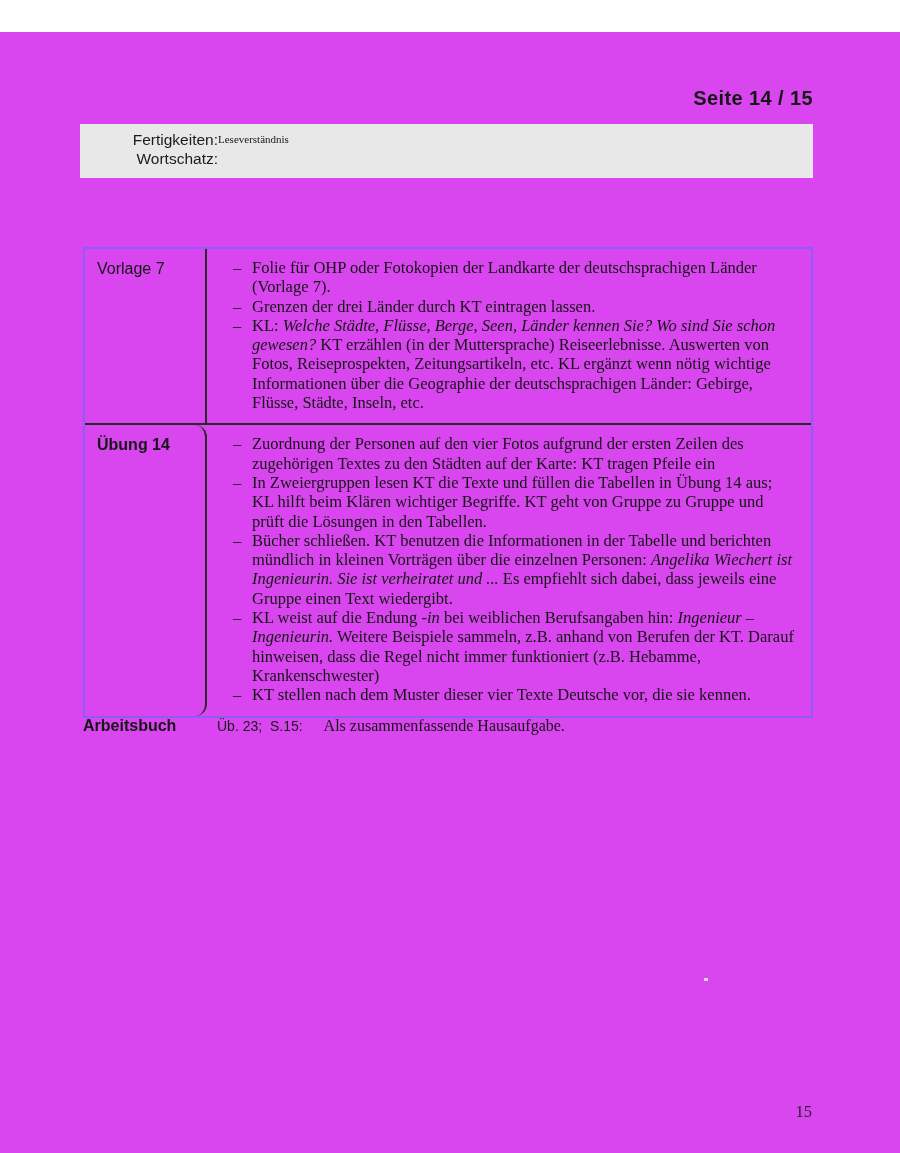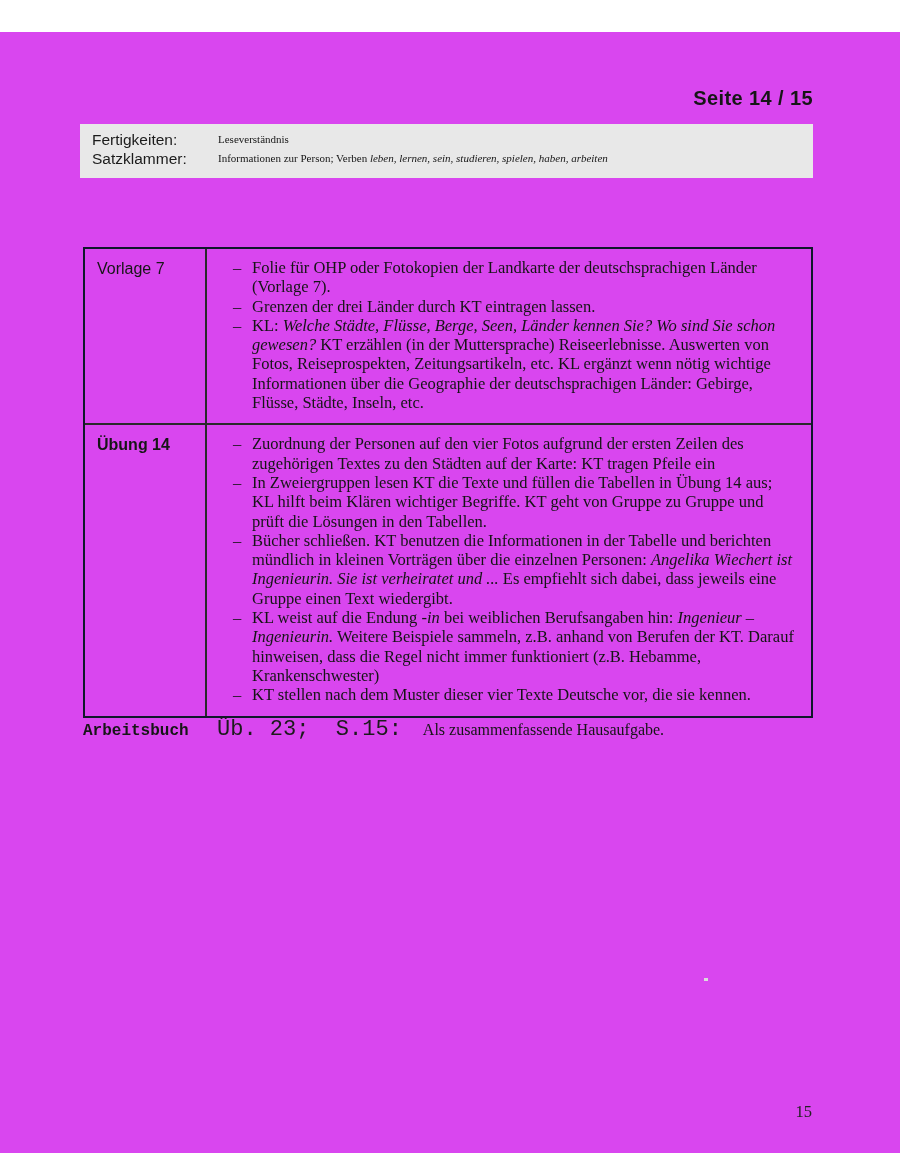--- a/index.html
+++ b/index.html
@@ -16,57 +16,57 @@
     font-weight:bold;font-size:20px;letter-spacing:0.4px;color:#161616;
   }
   
   .info-box{
     position:absolute;left:80px;top:92px;width:733px;box-sizing:border-box;
     background:#e8e8e8;padding:6px 10px 9px 12px;
   }
   .info-row{display:flex;align-items:flex-start;}
   .info-label{
     flex:0 0 126px;font-family:"Liberation Sans","DejaVu Sans",sans-serif;
-    font-size:15.5px;line-height:19.4px;color:#1b1b1b;
+    font-size:15.5px;line-height:19.4px;color:#1b1b1b;text-align:right;
   }
   .info-content{
     flex:1;font-family:"Liberation Serif","DejaVu Serif",serif;
     font-size:11px;line-height:19.4px;color:#151515;
   }
   
   .activity-table{
     position:absolute;left:83px;top:215px;width:730px;box-sizing:border-box;
-    border:2px solid #0f172a;
+    border:2px solid #8b5cf6;
   }
   .t-row{display:flex;align-items:stretch;}
   .t-row + .t-row{border-top:2px solid #2a2a2a;}
   .t-label{
     flex:0 0 122px;box-sizing:border-box;border-right:2px solid #2a2a2a;
     padding:10px 6px 8px 12px;
     font-family:"Liberation Sans","DejaVu Sans",sans-serif;
     font-size:16px;line-height:19px;color:#161616;
   }
-  .t-label.bold{font-weight:bold;}
+  .t-label.bold{font-weight:bold;border-radius:12px;}
   .t-content{
     flex:1;box-sizing:border-box;padding:9px 16px 11px 26px;
     font-family:"Liberation Serif","DejaVu Serif",serif;
     font-size:16.5px;line-height:19.3px;color:#151515;
   }
   .item{position:relative;padding-left:19px;}
   .item .dash{position:absolute;left:0;top:0;}
   
   .arbeitsbuch-row{position:absolute;left:83px;top:685px;white-space:nowrap;}
   .ab-label{
     display:inline-block;width:134px;
-    font-family:Liberation Mono, monospace;
+    font-family:Liberation Sans, sans-serif;
     font-weight:bold;font-size:16px;color:#161616;vertical-align:baseline;
   }
   .ab-ref{
-    font-family:Liberation Mono, monospace;
-    font-size:22px;color:#1b1b1b;white-space:pre;vertical-align:baseline;
+    font-family:Liberation Sans, sans-serif;
+    font-size:14px;color:#1b1b1b;white-space:pre;vertical-align:baseline;
   }
   .ab-note{
     font-family:"Liberation Serif","DejaVu Serif",serif;
     font-size:16px;color:#151515;margin-left:21px;vertical-align:baseline;
   }
   
   .page-number{
     position:absolute;top:1070px;right:88px;
     font-family:"Liberation Serif","DejaVu Serif",serif;
     font-size:16.5px;color:#222;text-align:center;
@@ -84,22 +84,21 @@
 <div class="page">
 
   <div class="page-header">Seite 14 / 15</div>
 
   <div class="info-box" id="info-box">
       <div class="info-row">
         <div class="info-label">Fertigkeiten:</div>
         <div class="info-content"><span>Leseverständnis</span></div>
       </div>
       <div class="info-row">
-        <div class="info-label">Satzklammer:</div>
-        <div class="info-content"><span>Informationen zur Person; Verben </span><i>leben, lernen, sein, studieren, spielen, haben, arbeiten</i></div>
+        <div class="info-label">Wortschatz:</div>
       </div>
     </div>
 
   <div class="activity-table" id="activity-table">
       <div class="t-row">
         <div class="t-label">Vorlage 7</div>
         <div class="t-content">
           <div class="item"><span class="dash">–</span><span><span>Folie für OHP oder Fotokopien der Landkarte der deutschsprachigen Länder (Vorlage 7).</span></span></div>
           <div class="item"><span class="dash">–</span><span><span>Grenzen der drei Länder durch KT eintragen lassen.</span></span></div>
           <div class="item"><span class="dash">–</span><span><span>KL: </span><i>Welche Städte, Flüsse, Berge, Seen, Länder kennen Sie? Wo sind Sie schon gewesen?</i><span> KT erzählen (in der Muttersprache) Reiseerlebnisse. Auswerten von Fotos, Reiseprospekten, Zeitungsartikeln, etc. KL ergänzt wenn nötig wichtige Informationen über die Geographie der deutschsprachigen Länder: Gebirge, Flüsse, Städte, Inseln, etc.</span></span></div>

